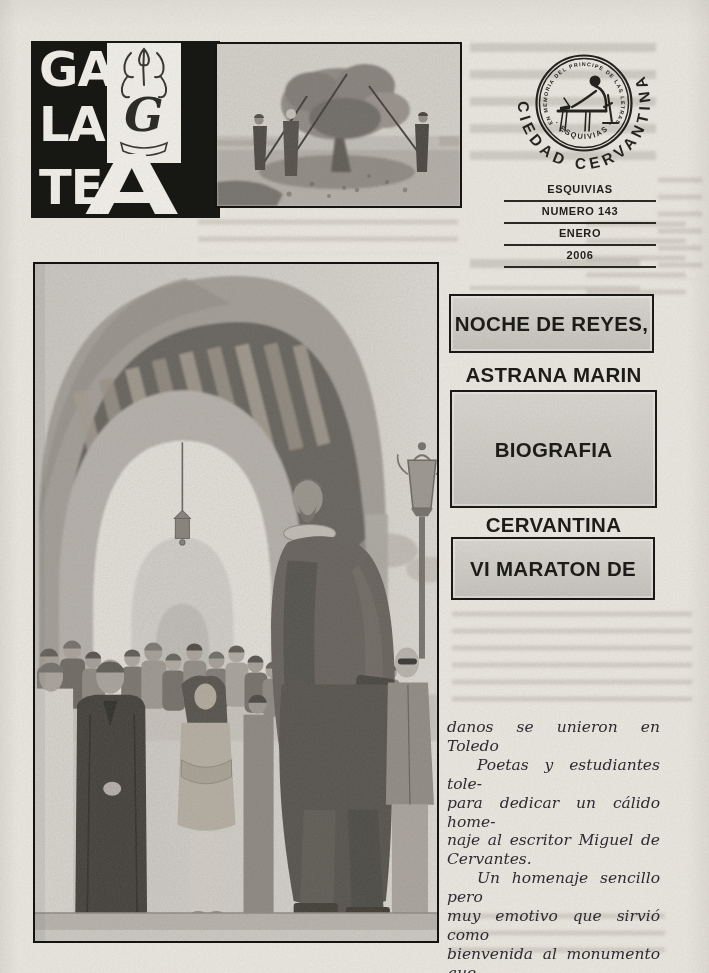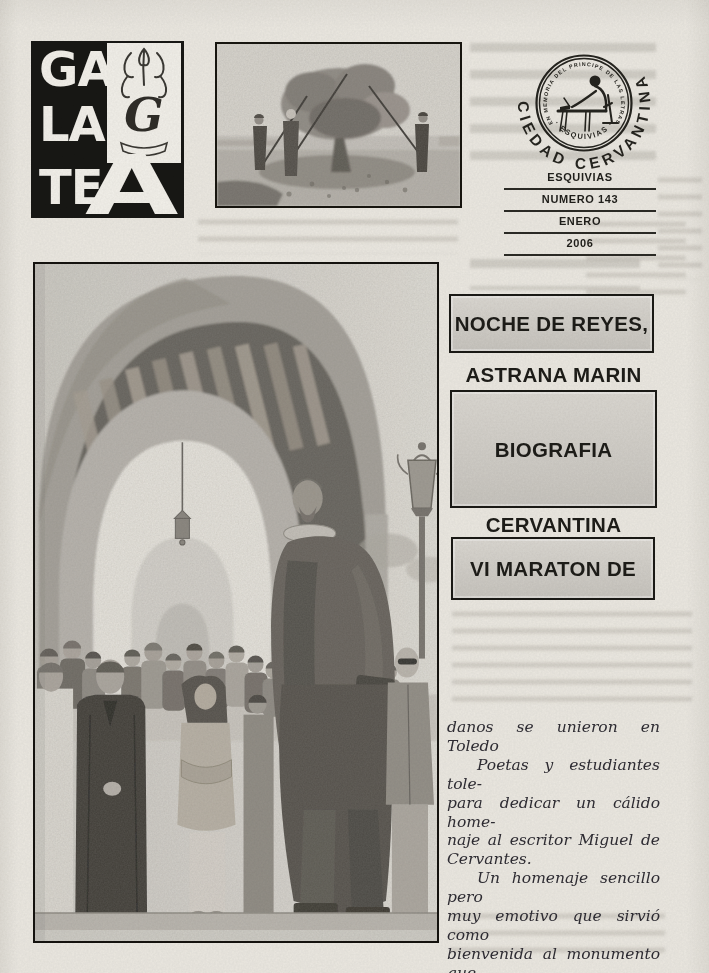--- a/index.html
+++ b/index.html
@@ -6,34 +6,34 @@
   #page{
     position:relative;width:709px;height:973px;overflow:hidden;
     background-color:#ebe8e1;
     background-image:
       linear-gradient(90deg, rgba(70,65,58,.08), rgba(0,0,0,0) 18px, rgba(0,0,0,0) 686px, rgba(70,65,58,.07)),
       linear-gradient(180deg, rgba(70,65,58,.05), rgba(0,0,0,0) 28px);
     font-family:"Liberation Sans", sans-serif;
   }
   .abs{position:absolute;}
   
-  #logo{left:31px;top:41px;width:153px;height:177px;background:#171714;}
+  #logo{left:31px;top:41px;width:153px;height:177px;background:#171714;padding-left:36px;}
   .logo-row{position:absolute;left:8px;color:#f2f0ea;font-family:"DejaVu Sans",sans-serif;
     font-weight:800;font-size:48px;line-height:50px;letter-spacing:-1px;}
   #logo-row-0{top:3px;} #logo-row-1{top:58px;} #logo-row-2{top:113px;margin-top:8px;}
   #logo-bigA{position:absolute;left:54px;bottom:-2px;color:#f2f0ea;font-family:"DejaVu Sans",sans-serif;
     font-weight:800;font-size:104px;line-height:88px;transform:scale(1.16,.78);transform-origin:bottom left;}
   #crest{position:absolute;left:76px;top:2px;width:74px;height:120px;background:#f1efe9;}
   
   #olive-photo{left:215px;top:42px;width:247px;height:166px;border:2px solid #17150f;box-sizing:border-box;background:#cfccc5;}
   #olive-photo svg{display:block;width:100%;height:100%;}
   
   #seal{left:500px;top:19px;width:168px;height:168px;}
   
-  #issue-box{left:504px;top:168px;width:152px;}
+  #issue-box{left:504px;top:180px;width:152px;}
   .issue-row{height:20px;line-height:18px;text-align:center;font-weight:bold;font-size:11px;
     letter-spacing:.6px;color:#1f1e1a;border-bottom:2px solid #2b2a25;}
   
   #main-photo{left:33px;top:262px;width:406px;height:681px;border:2.5px solid #14120e;box-sizing:border-box;background:#d3d0c9;}
   #main-photo svg{display:block;width:100%;height:100%;}
   
   .hbox{position:absolute;border:2.5px solid #1a1915;box-sizing:border-box;
     background:linear-gradient(180deg,#dad7d1,#c7c4be);
     box-shadow:inset 0 0 0 2px rgba(255,255,255,.35);
     display:flex;flex-direction:column;justify-content:center;

